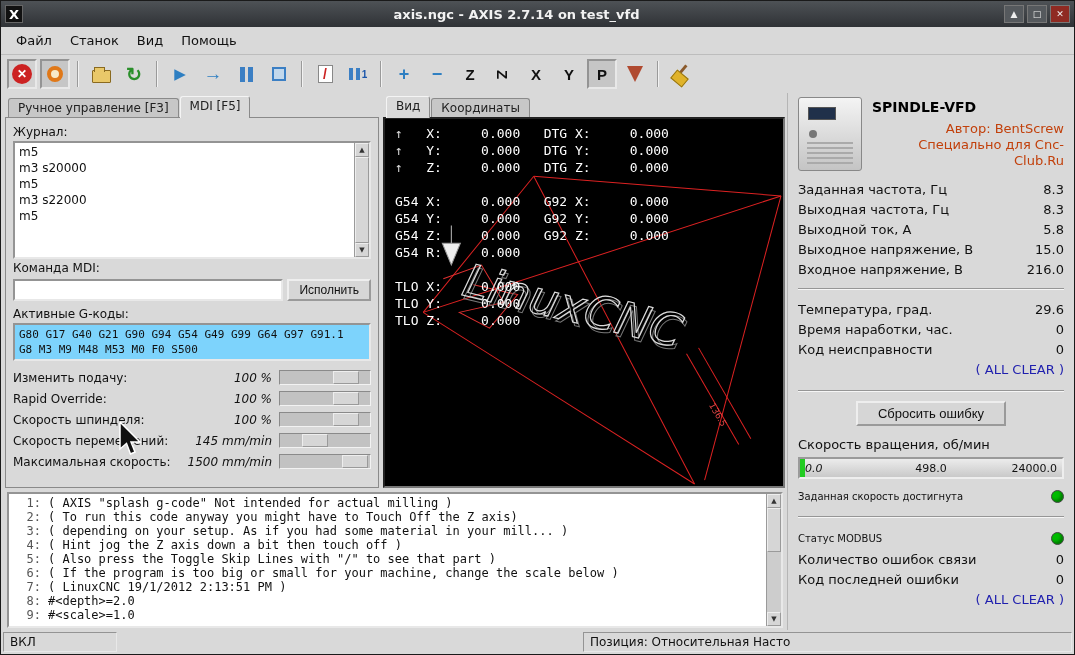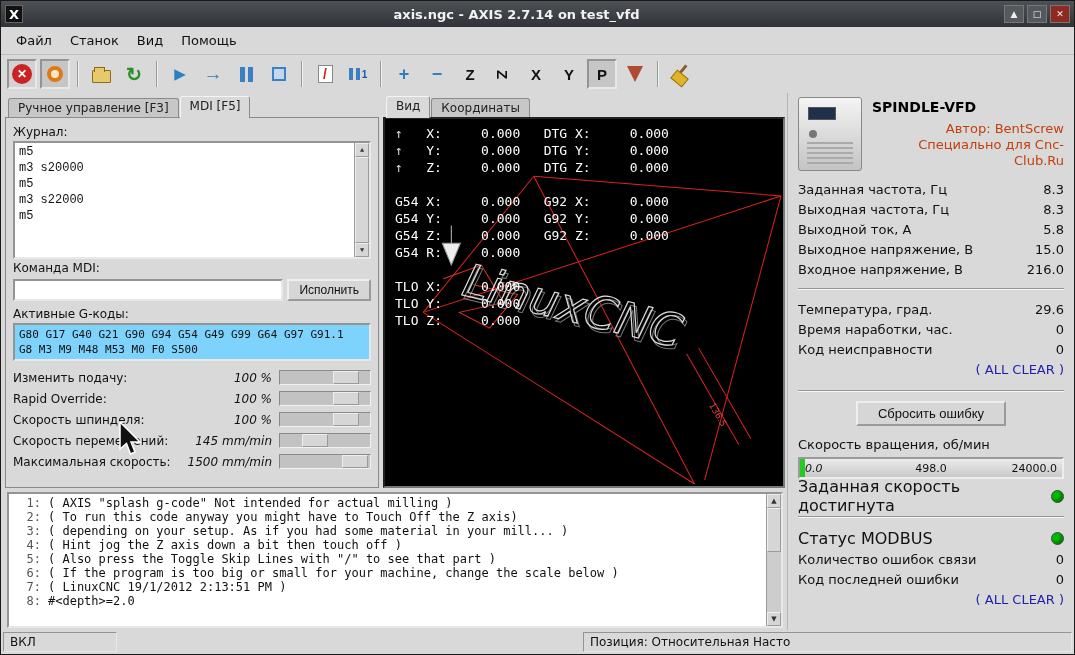--- a/index.html
+++ b/index.html
@@ -72,21 +72,21 @@
   .tab { font-size:12px; color:#222; background:#c7c7c7; border:1px solid #8a8a8a; border-bottom:none;
     border-radius:3px 3px 0 0; padding:2px 9px; height:19px; margin-right:1px; white-space:nowrap; }
   .tab.active { background:#d9d9d9; height:22px; margin-bottom:-1px;
     border-top-color:#f4f4f4; border-left-color:#f4f4f4; }
   .panel-body { border:1px solid #8a8a8a; background:#d9d9d9; flex:1; min-height:0; }
 
   .left-panel { width:374px; display:flex; flex-direction:column; margin-right:4px; }
   .left-body { padding:5px 7px; display:flex; flex-direction:column; overflow:hidden; }
   .lbl { font-size:12px; color:#111; margin:2px 0 2px 0; }
 
-  .listbox { height:118px; background:#fff; border:2px inset #e8e8e8; display:flex;font-family:Liberation Mono, monospace; }
+  .listbox { height:118px; background:#fff; border:2px inset #e8e8e8; display:flex; }
   .list-lines { flex:1; font-size:12px; padding:1px 4px; color:#111; overflow:hidden; }
   .list-line { height:16px; line-height:16px; }
   .vscroll { width:15px; background:#cdcdcd; border-left:1px solid #9a9a9a;
     display:flex; flex-direction:column; }
   .sb-btn { height:14px; background:#d6d6d6; border:1px outset #eee; font-size:7px;
     text-align:center; line-height:12px; color:#333; }
   .sb-trough { flex:1; position:relative; }
   .sb-thumb { position:absolute; left:0; right:0; background:#d6d6d6; border:1px outset #eee; }
   .thumb-full { top:0; bottom:0; }
   .thumb-part { top:0; height:42%; }
@@ -152,21 +152,21 @@
   .vfd-btn-row { text-align:center; margin:4px 0 8px 0; }
   .vfd-btn { background:#d6d6d6; border:2px outset #eee; font-size:13px; padding:3px 20px; color:#111; }
   .pbar { height:22px; border:2px inset #eee; background:linear-gradient(#ececec,#c9c9c9);
     position:relative; margin:3px 0 6px 0; }
   .pfill { position:absolute; left:0; top:0; bottom:0; background:#22cc22; width:2%; }
   .pmin { position:absolute; left:5px; top:3px; font-size:11px; color:#111;font-style:italic; }
   .pcur { position:absolute; left:0; right:0; top:3px; text-align:center; font-size:11px; color:#111; }
   .pmax { position:absolute; right:5px; top:3px; font-size:11px; color:#111; }
   .led { width:13px; height:13px; border-radius:50%; background:#00bb00; border:1px solid #444;
     box-shadow:inset -2px -2px 3px rgba(0,0,0,.35); flex:0 0 auto; }
-  .ledrow { display:flex; align-items:center; height:22px; font-size:16px; color:#111; }
+  .ledrow { display:flex; align-items:center; height:22px; font-size:10px; color:#111; }
   .ledrow .vl { flex:1; }
 
   .cursor-overlay { position:absolute; left:117px; top:420px; z-index:60; pointer-events:none; }
 </style>
 </head>
 <body>
 
 <div class="window">
 
   <div class="titlebar">
@@ -383,20 +383,21 @@
       <div class="gcode-box">
         <div class="gcode-lines">
           <div class="gcode-line"><span class="gnum">1:</span><span>( AXIS "splash g-code" Not intended for actual milling )</span></div>
           <div class="gcode-line"><span class="gnum">2:</span><span>( To run this code anyway you might have to Touch Off the Z axis)</span></div>
           <div class="gcode-line"><span class="gnum">3:</span><span>( depending on your setup. As if you had some material in your mill... )</span></div>
           <div class="gcode-line"><span class="gnum">4:</span><span>( Hint jog the Z axis down a bit then touch off )</span></div>
           <div class="gcode-line"><span class="gnum">5:</span><span>( Also press the Toggle Skip Lines with "/" to see that part )</span></div>
           <div class="gcode-line"><span class="gnum">6:</span><span>( If the program is too big or small for your machine, change the scale below )</span></div>
           <div class="gcode-line"><span class="gnum">7:</span><span>( LinuxCNC 19/1/2012 2:13:51 PM )</span></div>
           <div class="gcode-line"><span class="gnum">8:</span><span>#&lt;depth&gt;=2.0</span></div>
+          <div class="gcode-line"><span class="gnum">9:</span><span>#&lt;scale&gt;=1.0</span></div>
         </div>
         <div class="vscroll">
           <div class="sb-btn">▲</div>
           <div class="sb-trough">
               <div class="sb-thumb thumb-part"></div>
             </div>
           <div class="sb-btn">▼</div>
         </div>
       </div>
     </div>

